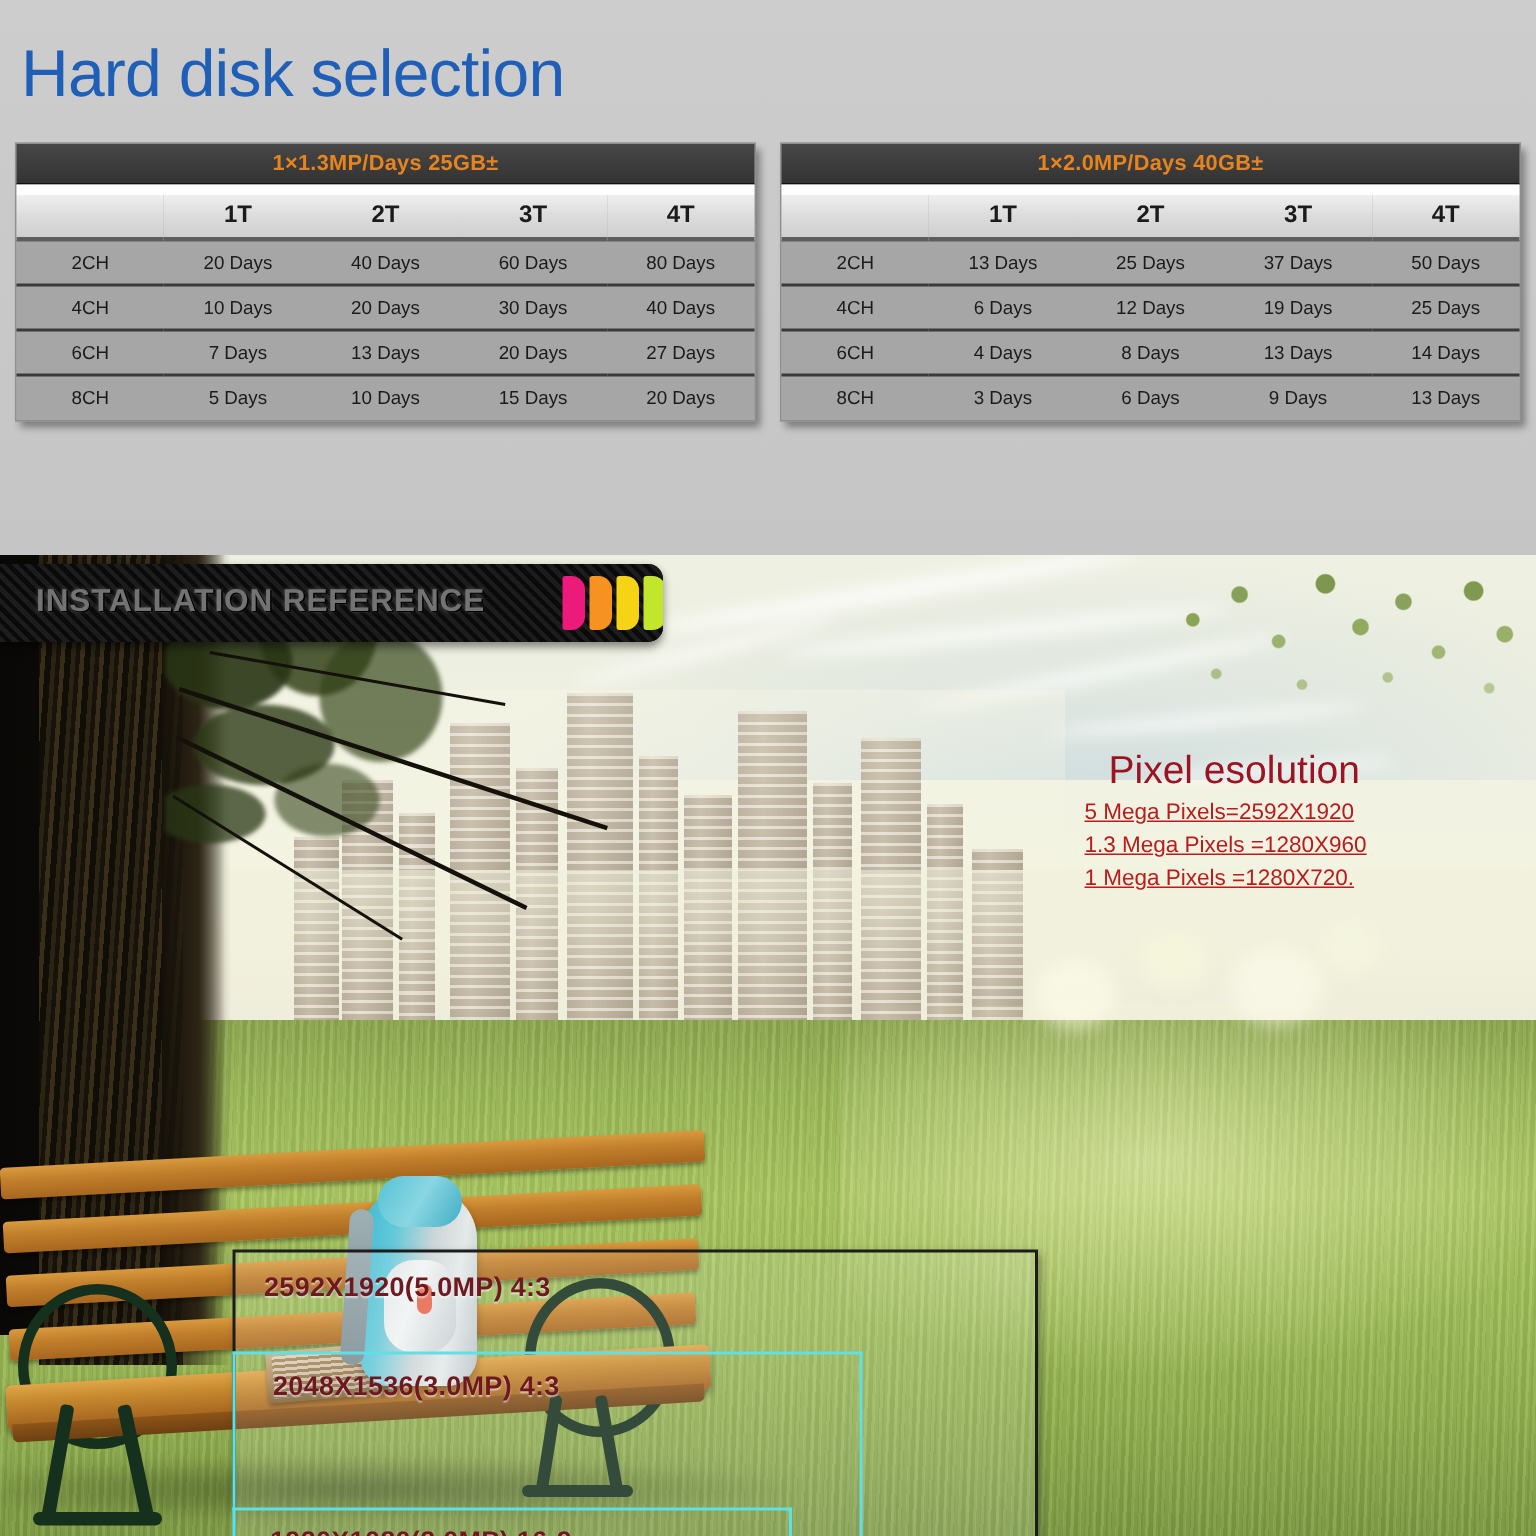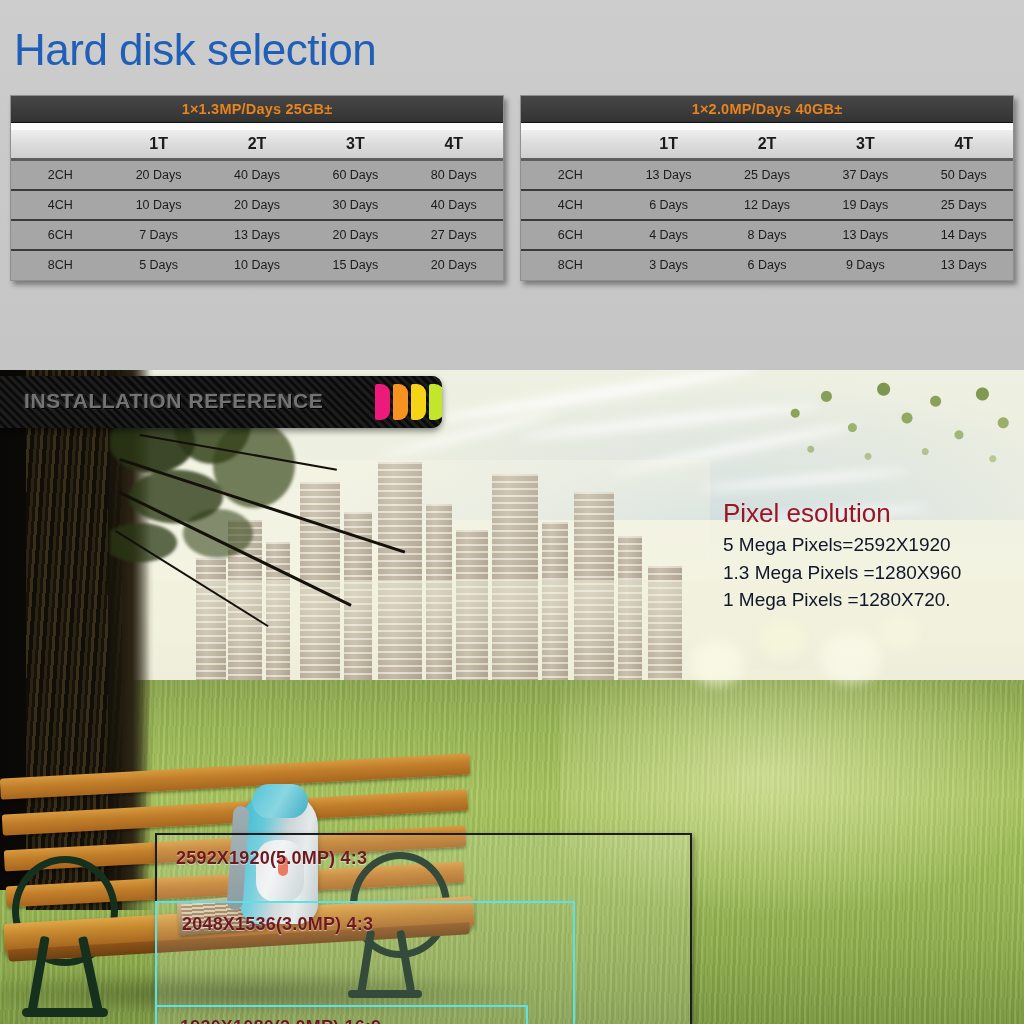--- a/index.html
+++ b/index.html
@@ -351,25 +351,25 @@
     border-radius:2px 9px 9px 2px;
   }
   #bar1{left:375px;background:#ec1b7b;}
   #bar2{left:393px;background:#f59220;}
   #bar3{left:411px;background:#f7d316;}
   #bar4{left:429px;background:#c3e62c;}
 
   
   #pixel-box{position:absolute;left:723px;top:130px;width:300px;}
   #pixel-title{
-    font-size:26px;color:#9c1322;margin:0 0 4px 0;line-height:1.05;
+    font-size:26px;color:#9c1322;margin:0 0 4px 16px;line-height:1.05;
     font-weight:400;
   }
   .pixel-line{
-    font-size:19px;color:#0f172a;line-height:1.45;white-space:nowrap;
+    font-size:15px;color:#b91c1c;line-height:1.45;white-space:nowrap;text-decoration:underline;
   }
 </style>
 </head>
 <body>
 
 <div id="top-section">
 
   <div id="page-title">Hard disk selection</div>
 
   <div class="disk-table" id="table-1">

